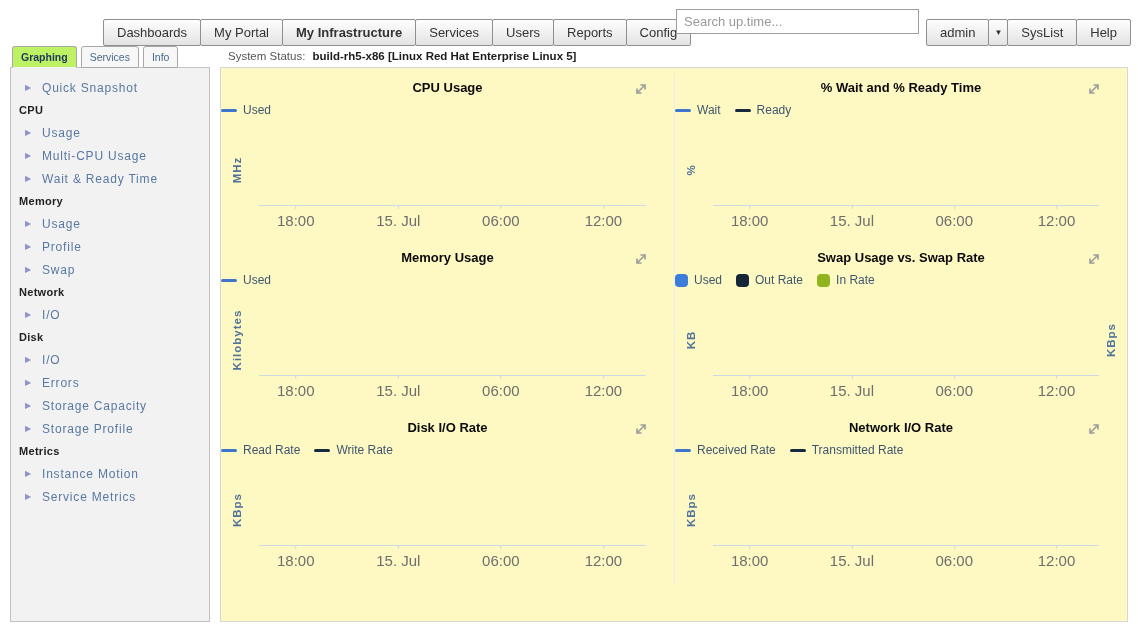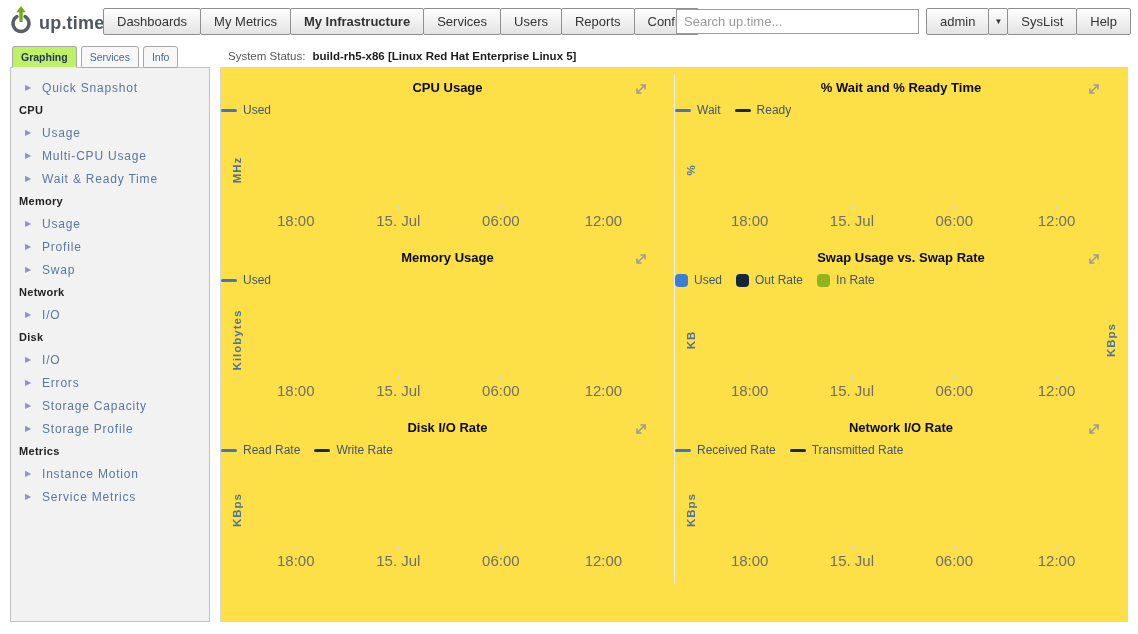--- a/index.html
+++ b/index.html
@@ -6,21 +6,21 @@
   html,body { width:1138px; height:634px; background:#fff; overflow:hidden;
               font-family:"Liberation Sans", sans-serif; }
   .page { position:relative; width:1138px; height:634px; background:#fff; }
 
   
   .header { position:absolute; left:0; top:0; width:1138px; height:44px; background:#fff; }
   .logo { position:absolute; left:8px; top:6px; display:flex; align-items:center; }
   .logo-text { font-size:18px; font-weight:bold; color:#4d5761; margin-left:5px; letter-spacing:0.2px; }
   .btn { height:27px; padding:0 13px; border:1px solid #8f8f8f;
          background:linear-gradient(#fefefe,#e3e3e3); font-size:13px; color:#333;
-         border-radius:2px; font-family:"Liberation Sans",sans-serif; cursor:pointer; white-space:nowrap; }
+         border-radius:2px; font-family:"Liberation Sans",sans-serif; cursor:pointer; white-space:nowrap;margin-top:11px; }
   .btn + .btn { margin-left:-1px; }
   .btn.active { font-weight:bold; }
   .top-nav { position:absolute; left:103px; top:8px; display:flex; }
   .search-input { position:absolute; left:676px; top:9px; width:243px; height:25px;
                   border:1px solid #9c9c9c; padding:0 7px; font-size:13px; color:#555;
                   font-family:Liberation Sans, sans-serif; }
   .search-input::placeholder { color:#999; }
   .right-group { position:absolute; left:926px; top:8px; display:flex; }
   .caret-btn { padding:0 5px; font-size:8px; }
 
@@ -40,21 +40,21 @@
              background:#f2f2f2; border:1px solid #c2c2c2; z-index:2; }
   .tree { padding-top:8px; }
   .sec-title { height:22px; line-height:22px; padding-left:8px; font-size:11px;
                font-weight:bold; color:#222; letter-spacing:0.3px; }
   .tree-item { height:23px; display:flex; align-items:center; padding-left:14px; cursor:pointer; }
   .tree-arrow { font-size:8px; color:#8e92c8; width:17px; }
   .tree-label { font-size:12px; color:#5878a2; letter-spacing:0.8px; }
 
   
   .main-panel { position:absolute; left:220px; top:67px; width:908px; height:555px;
-                background:#fde047; border:1px solid #d6d6d6; }
+                background:#fef9c3; border:1px solid #d6d6d6; }
   .charts-grid { position:absolute; left:0; top:6px; width:906px;
                  display:grid; grid-template-columns:453px 453px; grid-auto-rows:170px; }
   .chart { position:relative; }
   .chart:nth-child(2n) { border-left:1px solid #ececec; }
   .chart-title { position:absolute; left:0; right:0; top:6px; text-align:center;
                  font-size:13px; font-weight:bold; color:#0a0a0a; }
   .expand { position:absolute; top:8px; right:26px; width:14px; height:14px; cursor:pointer; }
   .legend { position:absolute; left:0; right:0; top:29px; display:flex;
             align-items:center; gap:14px; }
   .legend-item { display:flex; align-items:center; cursor:pointer; }
@@ -72,33 +72,23 @@
   .tick { position:absolute; top:100%; transform:translateX(-50%); text-align:center; }
   .tick-mark { display:block; width:1px; height:4px; background:#cdd9e3; margin:0 auto; }
   .tick-label { display:block; margin-top:3px; font-size:15px; color:#6e6e6e; white-space:nowrap; }
 </style>
 </head>
 <body>
 
 <div class="page">
 
   <header class="header">
-    <div class="logo">
-      <span>
-        <svg width="26" height="30" viewBox="0 0 26 30">
-          <path d="M9 10.5 A8 8 0 1 0 17 10.5" fill="none" stroke="#566068" stroke-width="3.4" stroke-linecap="round"></path>
-          <line x1="13" y1="16" x2="13" y2="5" stroke="#76aa1c" stroke-width="3.4"></line>
-          <polygon points="13,0 8.2,6.2 17.8,6.2" fill="#76aa1c"></polygon>
-        </svg>
-      </span>
-      <span class="logo-text">up.time</span>
-    </div>
     <nav class="top-nav">
         <button class="btn">Dashboards</button>
-        <button class="btn">My Metrics</button>
+        <button class="btn">My Portal</button>
         <button class="btn active">My Infrastructure</button>
         <button class="btn">Services</button>
         <button class="btn">Users</button>
         <button class="btn">Reports</button>
         <button class="btn">Config</button>
       </nav>
     <input class="search-input" type="text" placeholder="Search up.time..." style="">
     <div class="right-group">
       <button class="btn">admin</button>
       <button class="btn caret-btn">▼</button>

